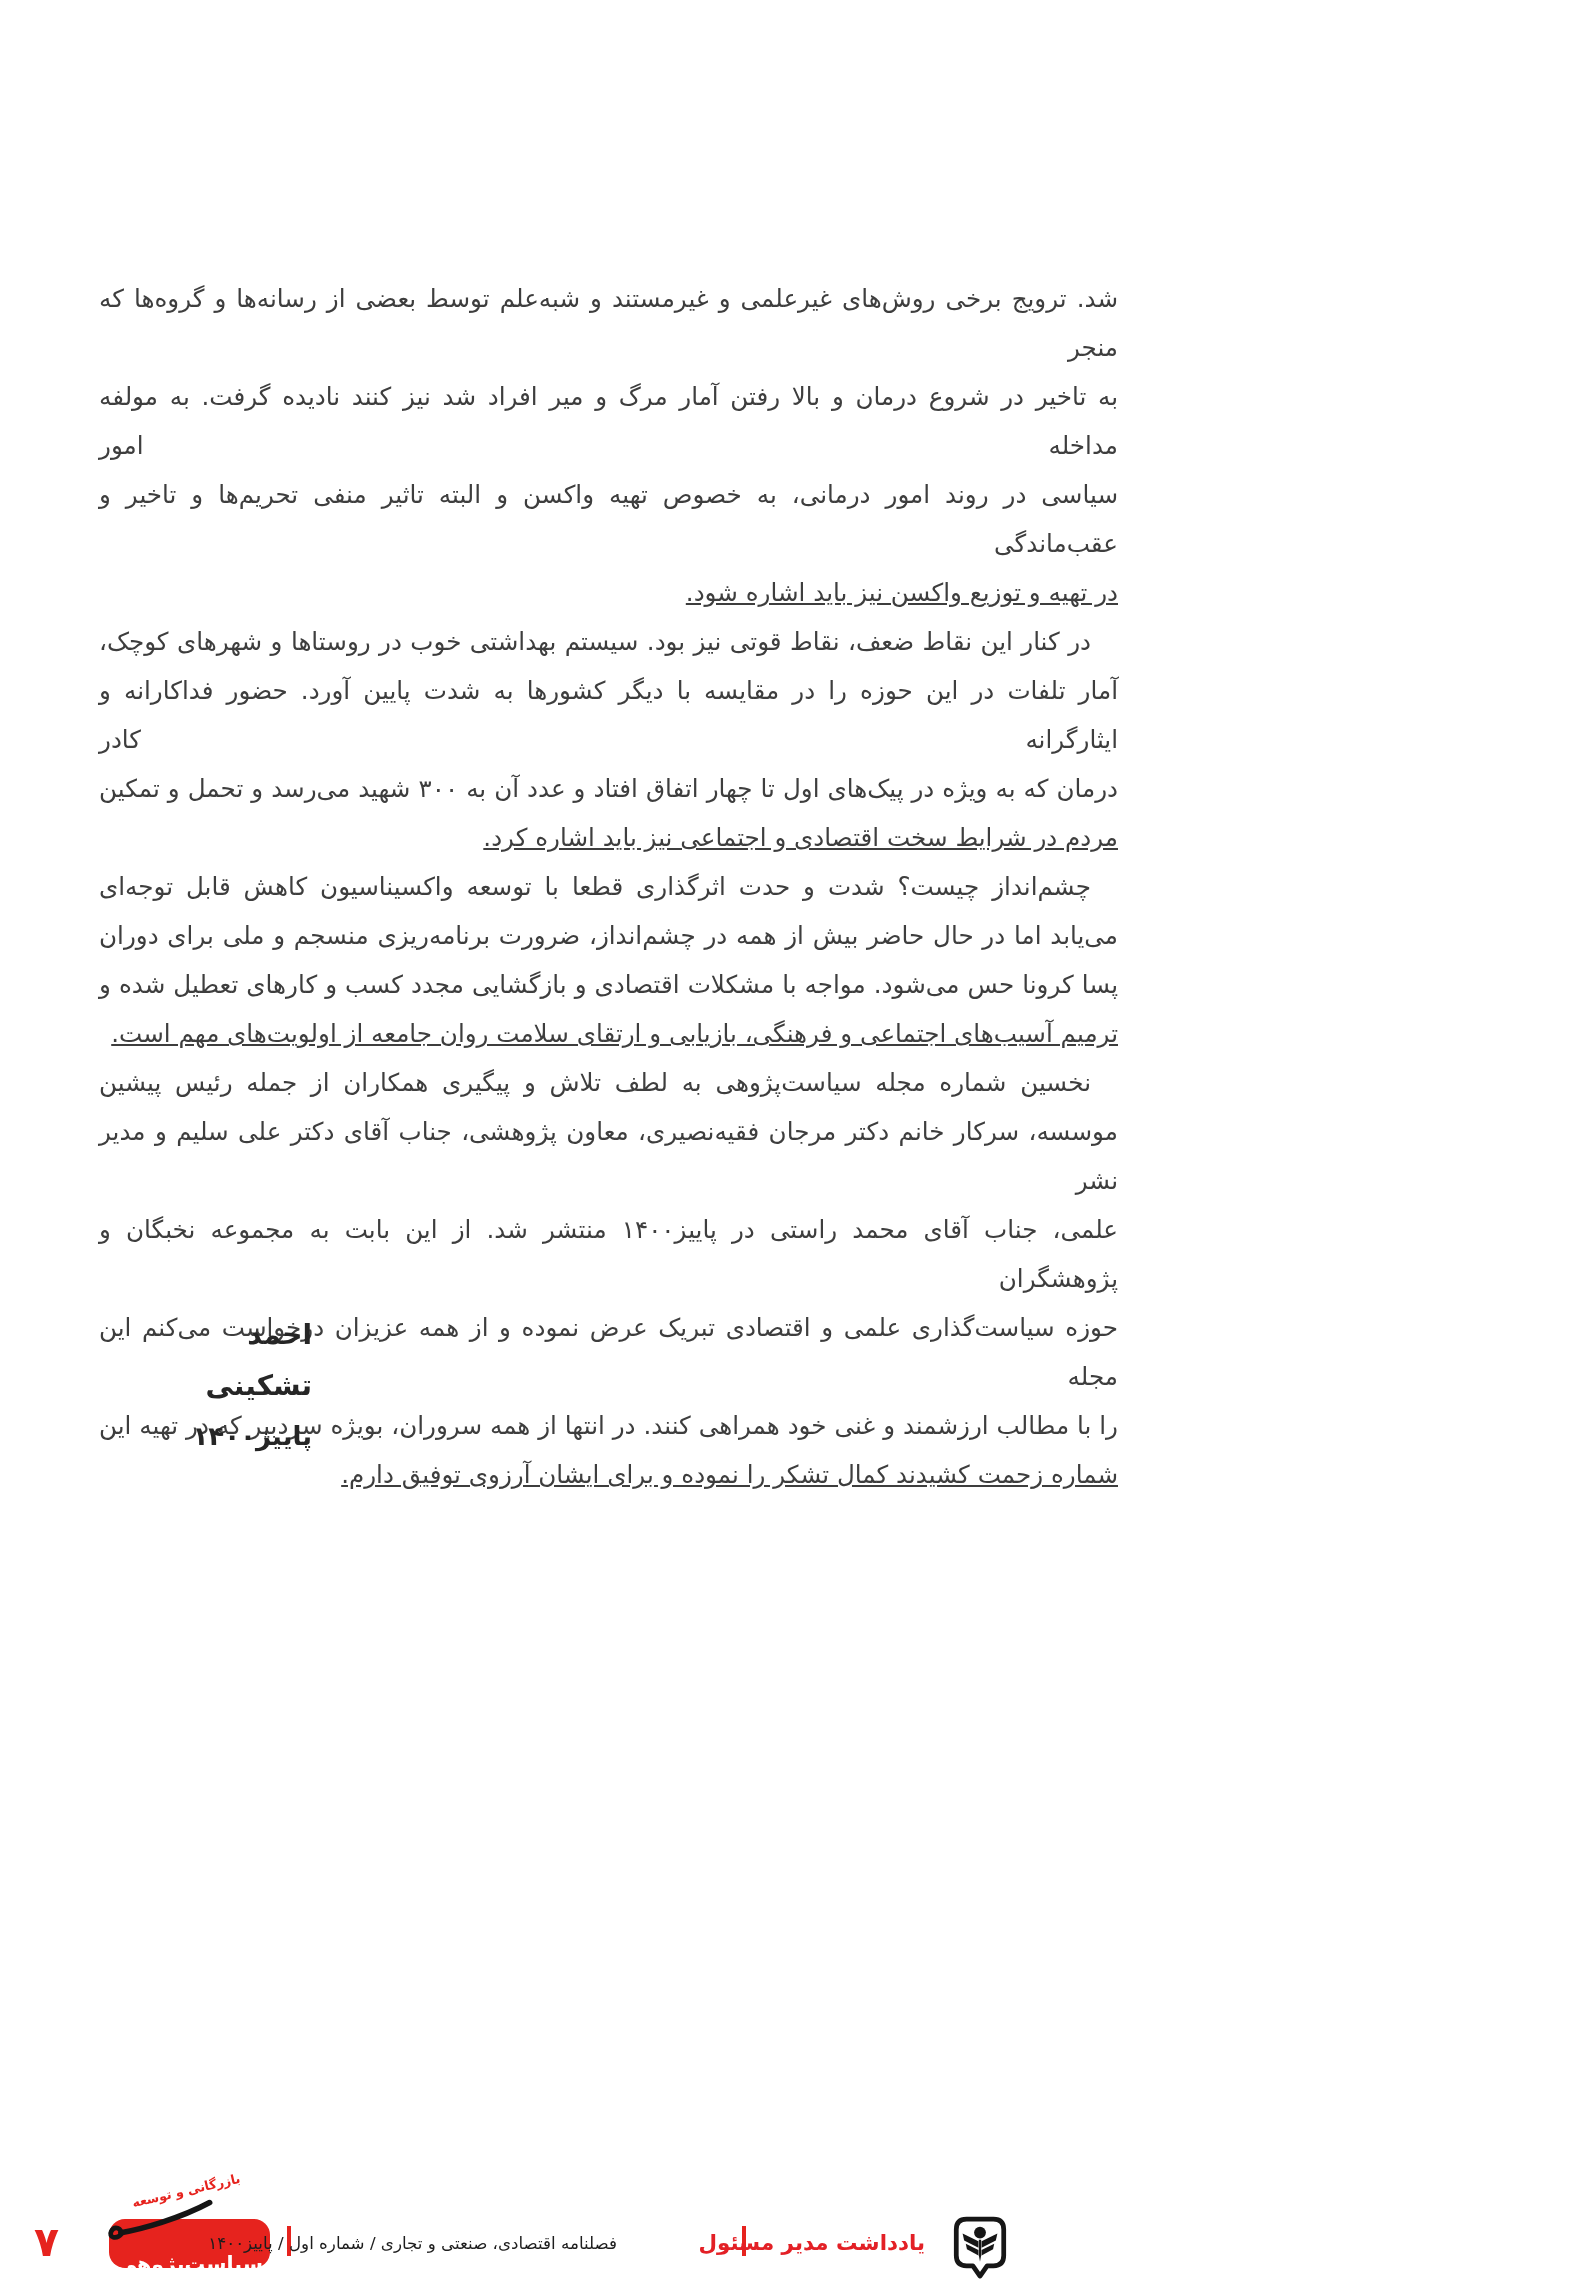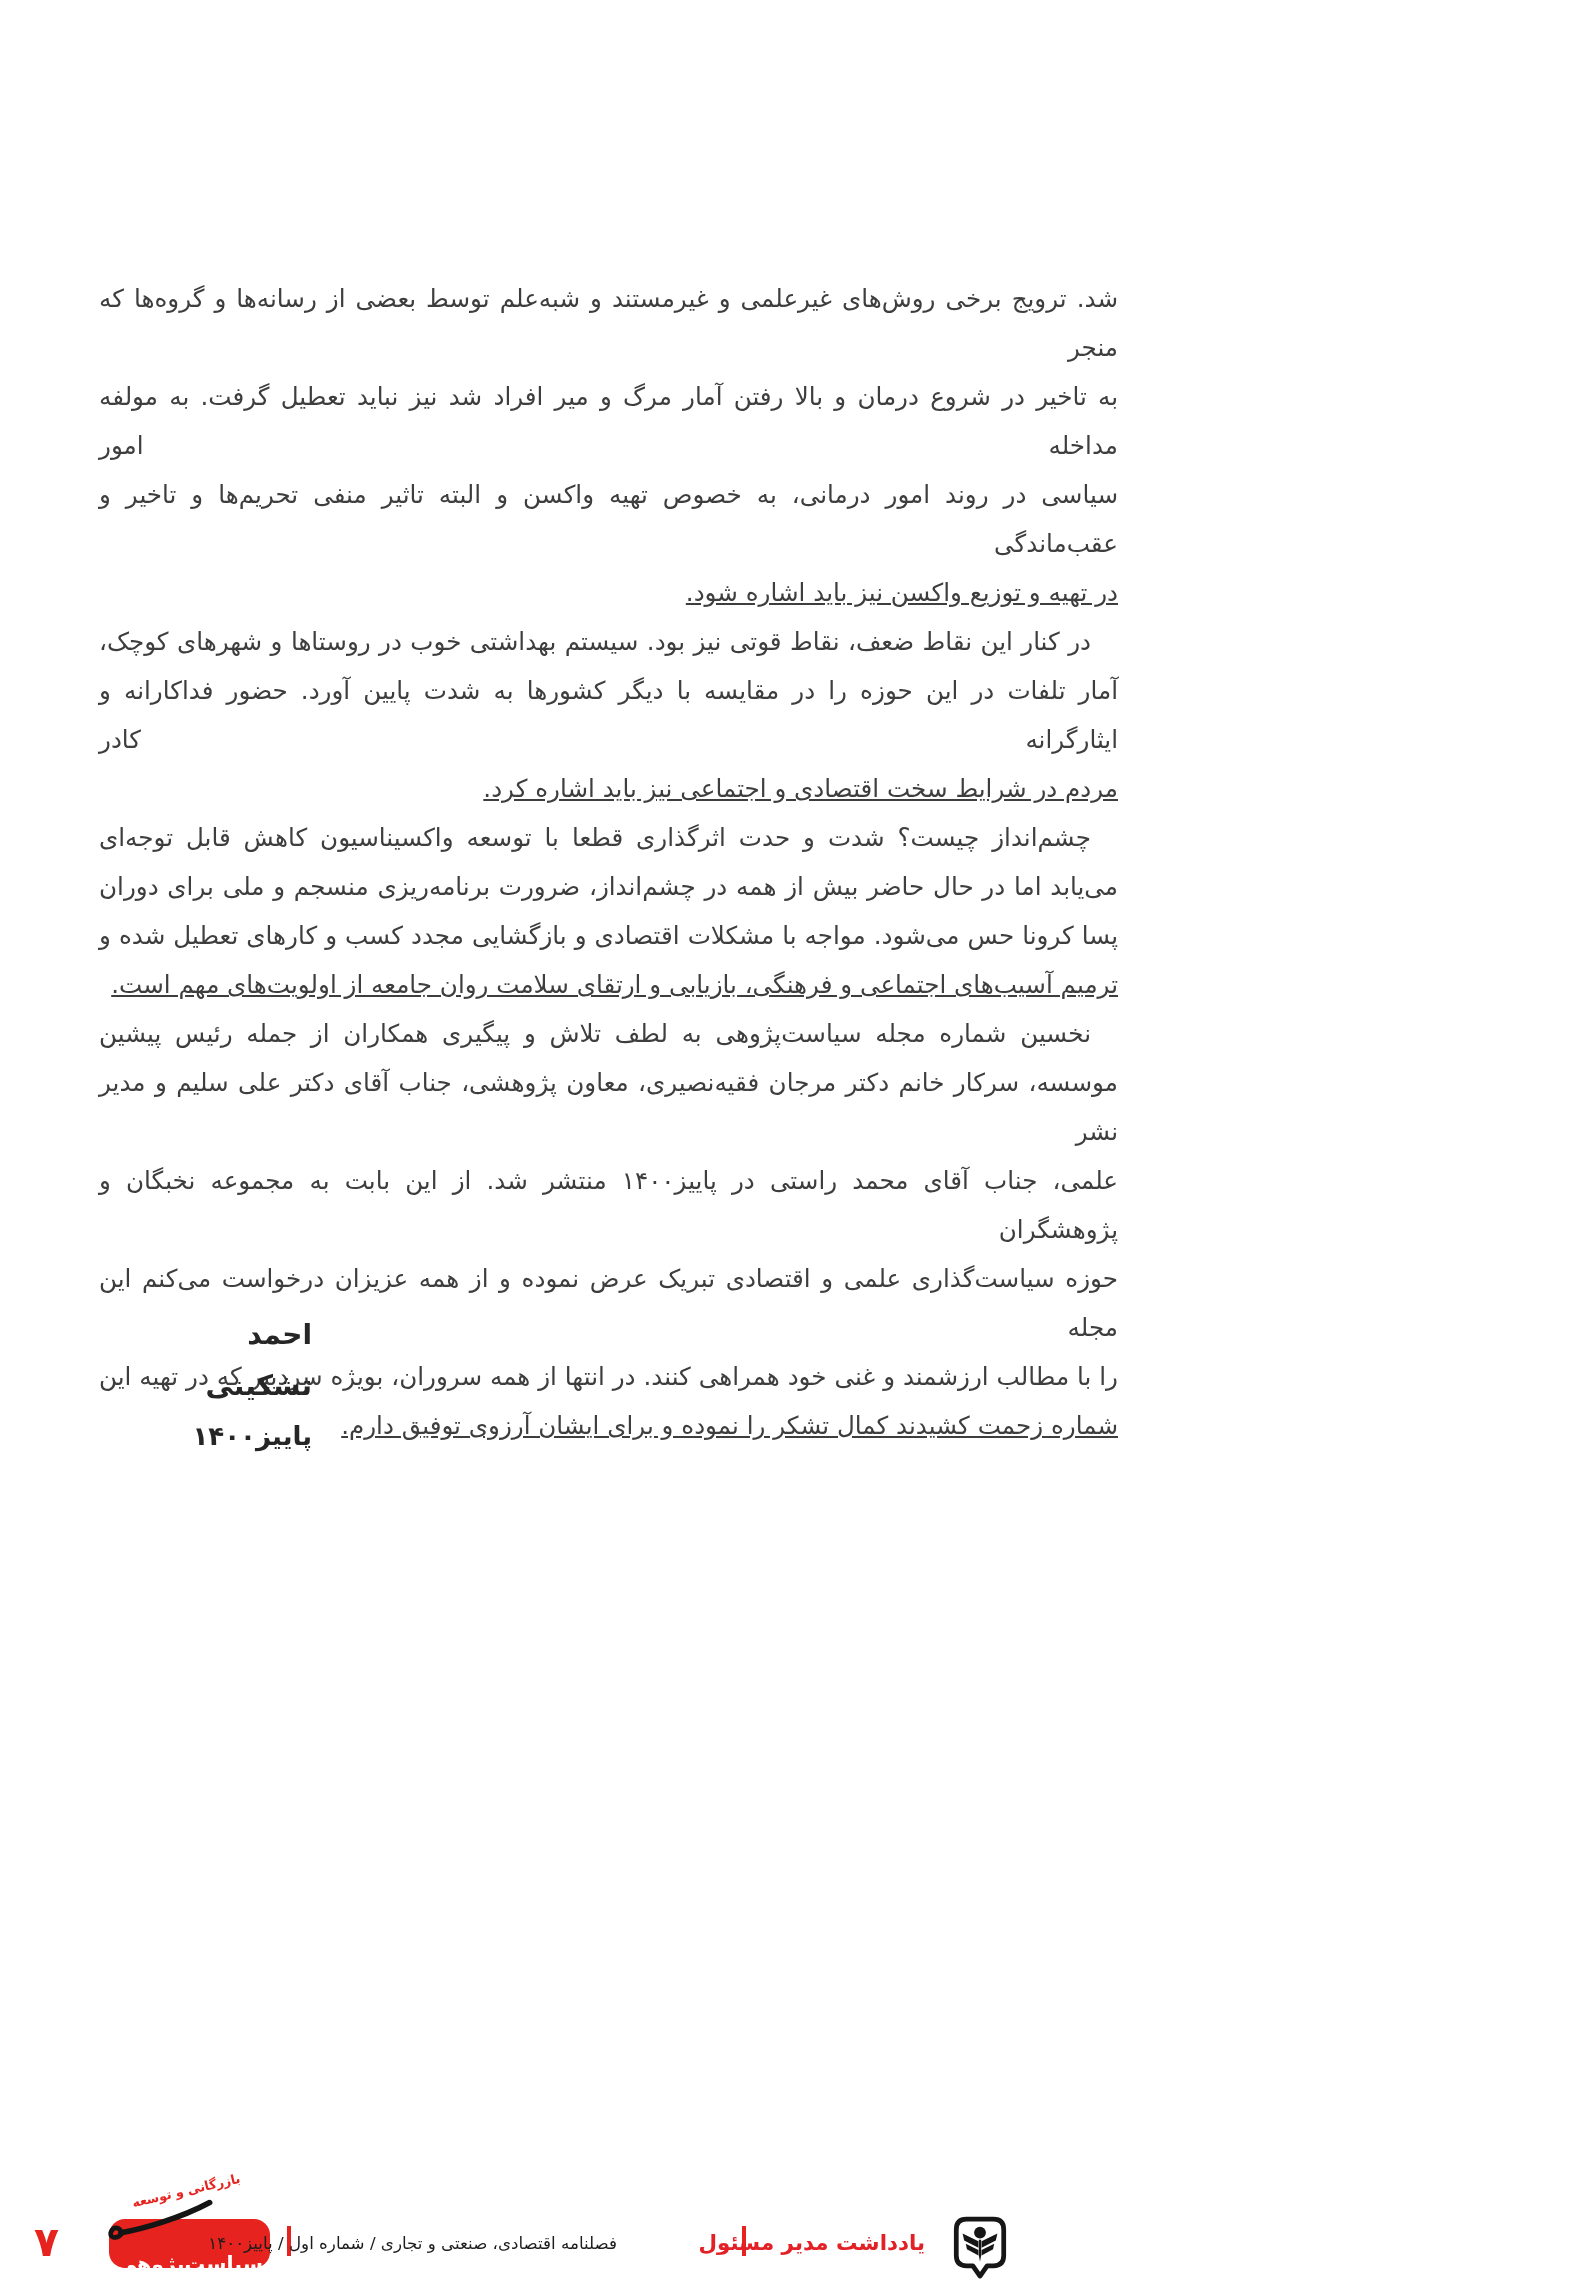--- a/index.html
+++ b/index.html
@@ -119,27 +119,28 @@
   }
 </style>
 </head>
 <body>
 
 <div class="page">
 
   <main class="body-text">
       <div class="para">
         <div class="line">شد. ترویج برخی روش‌های غیرعلمی و غیرمستند و شبه‌علم توسط بعضی از رسانه‌ها و گروه‌ها که منجر</div>
-        <div class="line">به تاخیر در شروع درمان و بالا رفتن آمار مرگ و میر افراد شد نیز نباید تعطیل گرفت. به مولفه مداخله امور</div>
+        <div class="line">به تاخیر در شروع درمان و بالا رفتن آمار مرگ و میر افراد شد نیز کنند نادیده گرفت. به مولفه مداخله امور</div>
         <div class="line">سیاسی در روند امور درمانی، به خصوص تهیه واکسن و البته تاثیر منفی تحریم‌ها و تاخیر و عقب‌ماندگی</div>
         <div class="line last">در تهیه و توزیع واکسن نیز باید اشاره شود.</div>
       </div>
       <div class="para">
         <div class="line indent">در کنار این نقاط ضعف، نقاط قوتی نیز بود. سیستم بهداشتی خوب در روستاها و شهرهای کوچک،</div>
         <div class="line">آمار تلفات در این حوزه را در مقایسه با دیگر کشورها به شدت پایین آورد. حضور فداکارانه و ایثارگرانه کادر</div>
+        <div class="line">درمان که به ویژه در پیک‌های اول تا چهار اتفاق افتاد و عدد آن به ۳۰۰ شهید می‌رسد و تحمل و تمکین</div>
         <div class="line last">مردم در شرایط سخت اقتصادی و اجتماعی نیز باید اشاره کرد.</div>
       </div>
       <div class="para">
         <div class="line indent">چشم‌انداز چیست؟ شدت و حدت اثرگذاری قطعا با توسعه واکسیناسیون کاهش قابل توجه‌ای</div>
         <div class="line">می‌یابد اما در حال حاضر بیش از همه در چشم‌انداز، ضرورت برنامه‌ریزی منسجم و ملی برای دوران</div>
         <div class="line">پسا کرونا حس می‌شود. مواجه با مشکلات اقتصادی و بازگشایی مجدد کسب و کارهای تعطیل شده و</div>
         <div class="line last">ترمیم آسیب‌های اجتماعی و فرهنگی، بازیابی و ارتقای سلامت روان جامعه از اولویت‌های مهم است.</div>
       </div>
       <div class="para">
         <div class="line indent">نخسین شماره مجله سیاست‌پژوهی به لطف تلاش و پیگیری همکاران از جمله رئیس پیشین</div>

